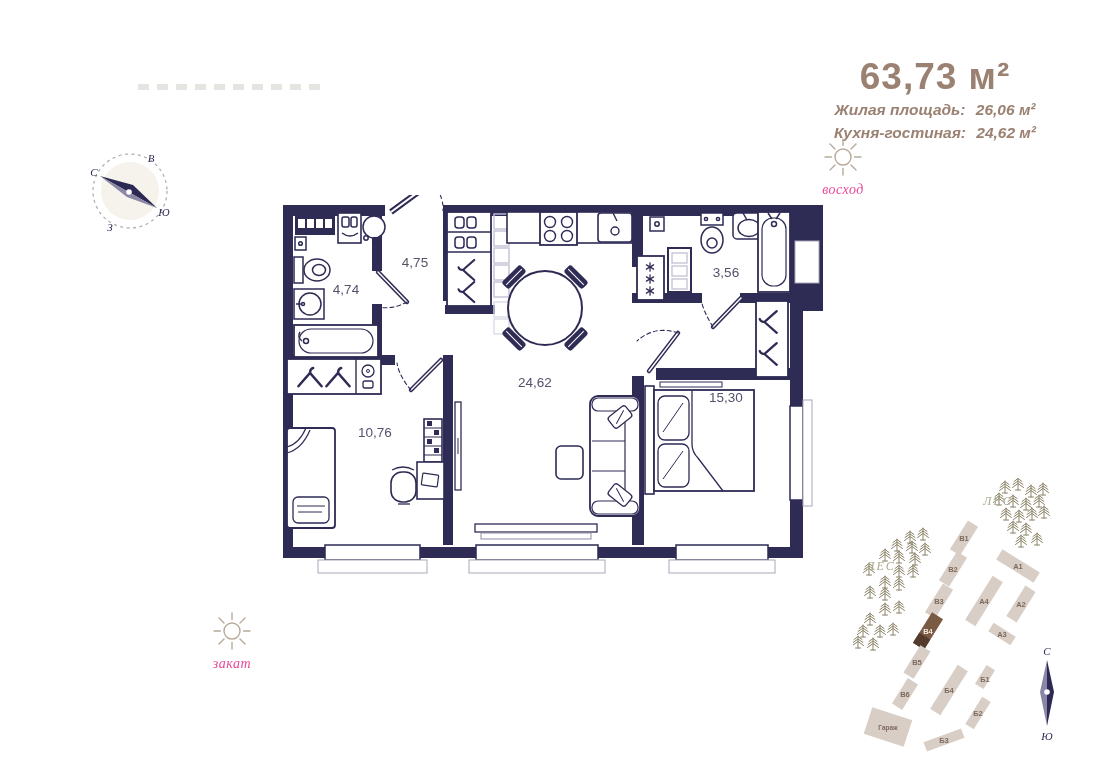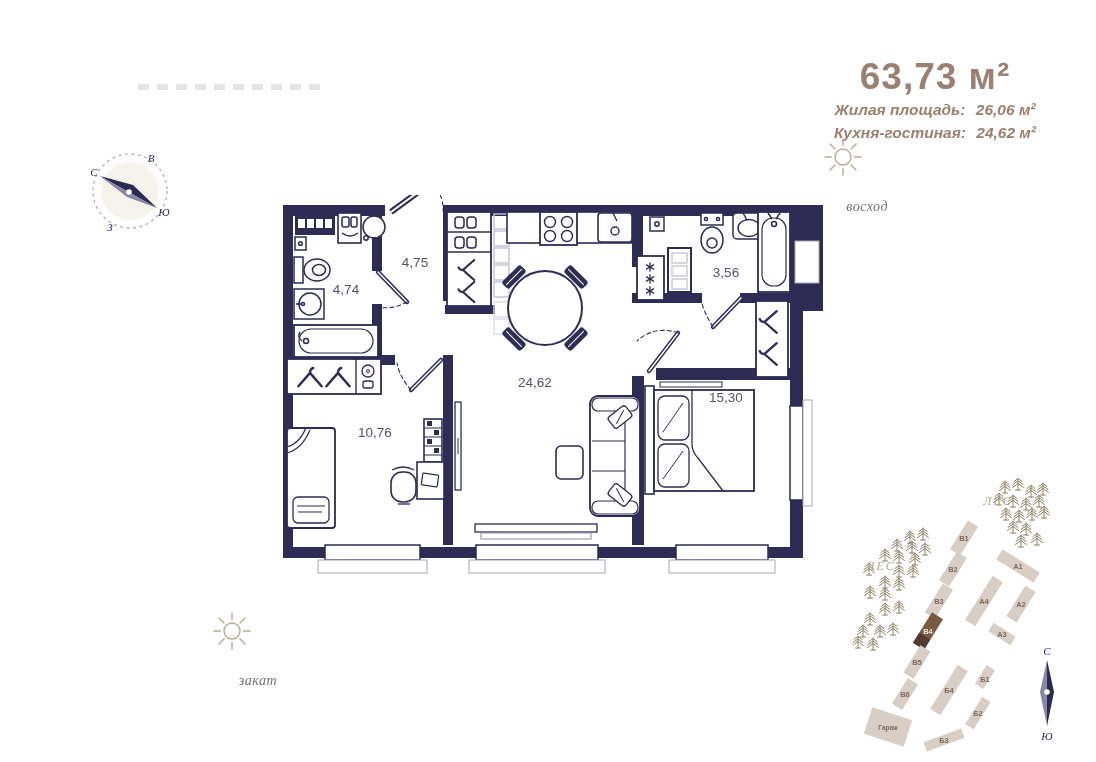--- a/index.html
+++ b/index.html
@@ -8,21 +8,21 @@
   .abs{position:absolute;}
   
   .header{right:60px;top:22px;text-align:center;color:#9b8172;margin-top:35px;}
   .header .total{font-size:37px;font-weight:bold;letter-spacing:1px;line-height:40px;}
   .header .row{font-size:15.5px;line-height:21px;margin-top:2px;font-style:italic;}
   .header .lbl{font-weight:bold;}
   .header .val{font-weight:600;margin-left:6px;}
   
   .sunblock{width:90px;text-align:center;}
   .sunlabel{font-family:"Liberation Serif",serif;font-style:italic;font-size:14px;
-            color:#737373;letter-spacing:.5px;margin-top:17px;text-align:right;}
+            color:#ec4899;letter-spacing:.5px;margin-top:0;}
   
   .artifact{left:138px;top:84px;width:185px;height:6px;opacity:.45;
     background:repeating-linear-gradient(90deg,#c9c4bb 0 11px,transparent 11px 19px);}
   .compassletter{font-family:"Liberation Serif",serif;font-style:italic;}
   text{font-family:"Liberation Sans",sans-serif;}
   .arealabel{font-size:13.5px;fill:#56516b;}
   .bldlabel{font-size:7.5px;fill:#7d6a5e;font-weight:bold;}
   .forestlabel{font-family:"Liberation Serif",serif;font-style:italic;font-size:12px;
                fill:#a9ab90;letter-spacing:2px;}
 </style>

